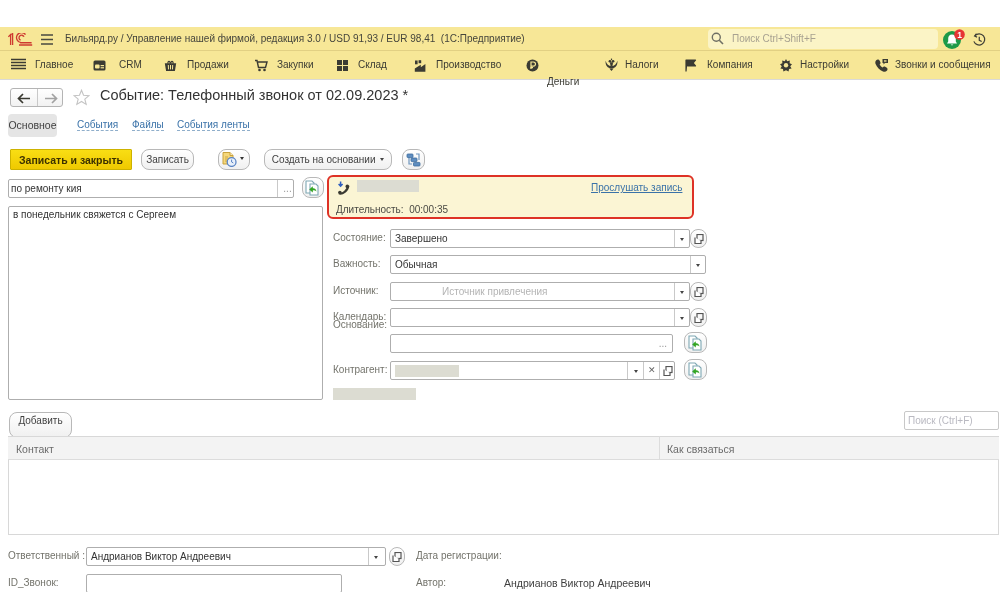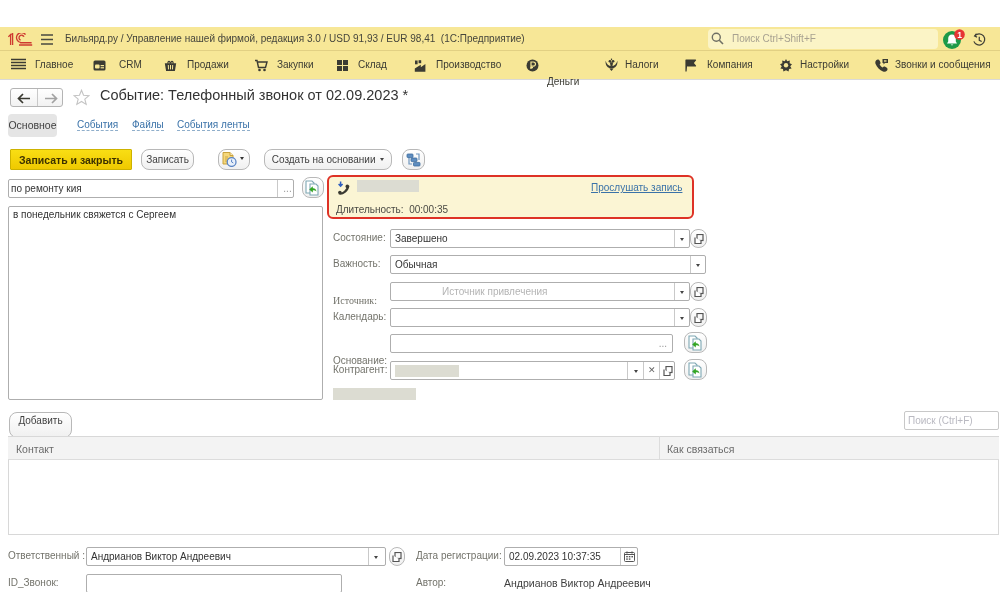--- a/index.html
+++ b/index.html
@@ -204,21 +204,21 @@
       <rect x="3" y="0.5" width="6" height="6" fill="none" stroke="#555" stroke-width="1.2"></rect>
       <path d="M1 3.5 L1 9.5 L7 9.5 L7 7" fill="#fff" stroke="#555" stroke-width="1.2"></path>
     </svg>
 
   <div class="abs lbl" style="left:333px;top:231px;">Важность:</div>
   <div class="abs input" style="left:390px;top:228px;width:316px;height:19px;line-height:17px;"><span style="margin-left:4px;">Обычная</span>
     <div class="seg" style="left:299px;"></div>
     <div class="abs caret" style="left:305px;top:8px;"></div>
   </div>
 
-  <div class="abs lbl" style="left:333px;top:268px;font-family:Liberation Serif, serif;">Источник:</div>
+  <div class="abs lbl" style="left:333px;top:258px;">Источник:</div>
   <div class="abs input" style="left:390px;top:255px;width:300px;height:19px;line-height:17px;color:#B4B4B4;padding-left:47px;"><span style="margin-left:4px;">Источник привлечения</span>
     <div class="seg" style="left:283px;"></div>
     <div class="abs caret" style="left:289px;top:8px;"></div>
   </div>
   <div class="abs btn" style="left:690px;top:255px;width:17px;height:19px;"></div>
   <svg class="abs" style="left:694px;top:260px;" width="10" height="10" viewBox="0 0 10 10">
       <rect x="3" y="0.5" width="6" height="6" fill="none" stroke="#555" stroke-width="1.2"></rect>
       <path d="M1 3.5 L1 9.5 L7 9.5 L7 7" fill="#fff" stroke="#555" stroke-width="1.2"></path>
     </svg>
 
@@ -226,21 +226,21 @@
   <div class="abs input" style="left:390px;top:281px;width:300px;height:19px;line-height:17px;">
     <div class="seg" style="left:283px;"></div>
     <div class="abs caret" style="left:289px;top:8px;"></div>
   </div>
   <div class="abs btn" style="left:690px;top:281px;width:17px;height:19px;"></div>
   <svg class="abs" style="left:694px;top:286px;" width="10" height="10" viewBox="0 0 10 10">
       <rect x="3" y="0.5" width="6" height="6" fill="none" stroke="#555" stroke-width="1.2"></rect>
       <path d="M1 3.5 L1 9.5 L7 9.5 L7 7" fill="#fff" stroke="#555" stroke-width="1.2"></path>
     </svg>
 
-  <div class="abs lbl" style="left:333px;top:328px;">Основание:</div>
+  <div class="abs lbl" style="left:333px;top:292px;">Основание:</div>
   <div class="abs input" style="left:390px;top:307px;width:283px;height:19px;line-height:17px;">
     <div class="abs" style="right:5px;top:0;color:#999;">...</div>
   </div>
   <div class="abs btn" style="left:684px;top:305px;width:23px;height:21px;"></div>
   <svg class="abs" style="left:688px;top:308px;" width="16" height="16" viewBox="0 0 16 16">
     <path d="M1 1 L7 1 L9 3 L9 13 L1 13 Z" fill="#fff" stroke="#7FA8B4" stroke-width="1.1"></path>
     <path d="M5 4 L11 4 L13 6 L13 15 L5 15 Z" fill="#fff" stroke="#7FA8B4" stroke-width="1.1"></path>
     <path d="M11.5 11.5 C11 8.5 9.5 8 7.8 8.2 L7.8 6.2 L4.2 9.4 L7.8 12.4 L7.8 10.4 C9.3 10.2 10.5 10.6 11.5 11.5 Z" fill="#33A523"></path>
   </svg>
 
@@ -279,33 +279,20 @@
     <div class="seg" style="left:281px;"></div>
     <div class="abs caret" style="left:287px;top:8px;"></div>
   </div>
   <div class="abs btn" style="left:389px;top:520px;width:16px;height:19px;"></div>
   <svg class="abs" style="left:392px;top:525px;" width="10" height="10" viewBox="0 0 10 10">
       <rect x="3" y="0.5" width="6" height="6" fill="none" stroke="#555" stroke-width="1.2"></rect>
       <path d="M1 3.5 L1 9.5 L7 9.5 L7 7" fill="#fff" stroke="#555" stroke-width="1.2"></path>
     </svg>
 
   <div class="abs lbl" style="left:416px;top:523px;">Дата регистрации:</div>
-  <div class="abs input" style="left:504px;top:520px;width:134px;height:19px;line-height:17px;"><span style="margin-left:4px;">02.09.2023 10:37:35</span>
-    <div class="seg" style="left:115px;"></div>
-    <svg class="abs" style="left:119px;top:3px;" width="11" height="11" viewBox="0 0 11 11">
-        <rect x="0.5" y="1.5" width="10" height="9" rx="1" fill="none" stroke="#555" stroke-width="1"></rect>
-        <path d="M0.5 3.5 L10.5 3.5" stroke="#555" stroke-width="1"></path>
-        <path d="M3 0.5 L3 2.5 M8 0.5 L8 2.5" stroke="#555" stroke-width="1.2"></path>
-        <rect x="2.2" y="5" width="1.6" height="1.4" fill="#555"></rect>
-        <rect x="4.8" y="5" width="1.6" height="1.4" fill="#555"></rect>
-        <rect x="7.4" y="5" width="1.6" height="1.4" fill="#555"></rect>
-        <rect x="2.2" y="7.4" width="1.6" height="1.4" fill="#555"></rect>
-        <rect x="4.8" y="7.4" width="1.6" height="1.4" fill="#555"></rect>
-      </svg>
-  </div>
 
   <div class="abs lbl" style="left:8px;top:550px;">ID_Звонок:</div>
   <div class="abs input" style="left:86px;top:547px;width:256px;height:19px;"></div>
 
   <div class="abs lbl" style="left:416px;top:550px;">Автор:</div>
   <div class="abs" style="left:504px;top:550px;font-size:10.5px;color:#3F3F3F;">Андрианов Виктор Андреевич</div>
 
   <div class="abs" style="left:7px;top:575px;width:80px;height:20px;border:1px dotted #9B9BA8;font-size:10px;color:#7B87A0;text-align:center;line-height:16px;white-space:nowrap;">+ Свой реквизит</div>
 </div>
 

